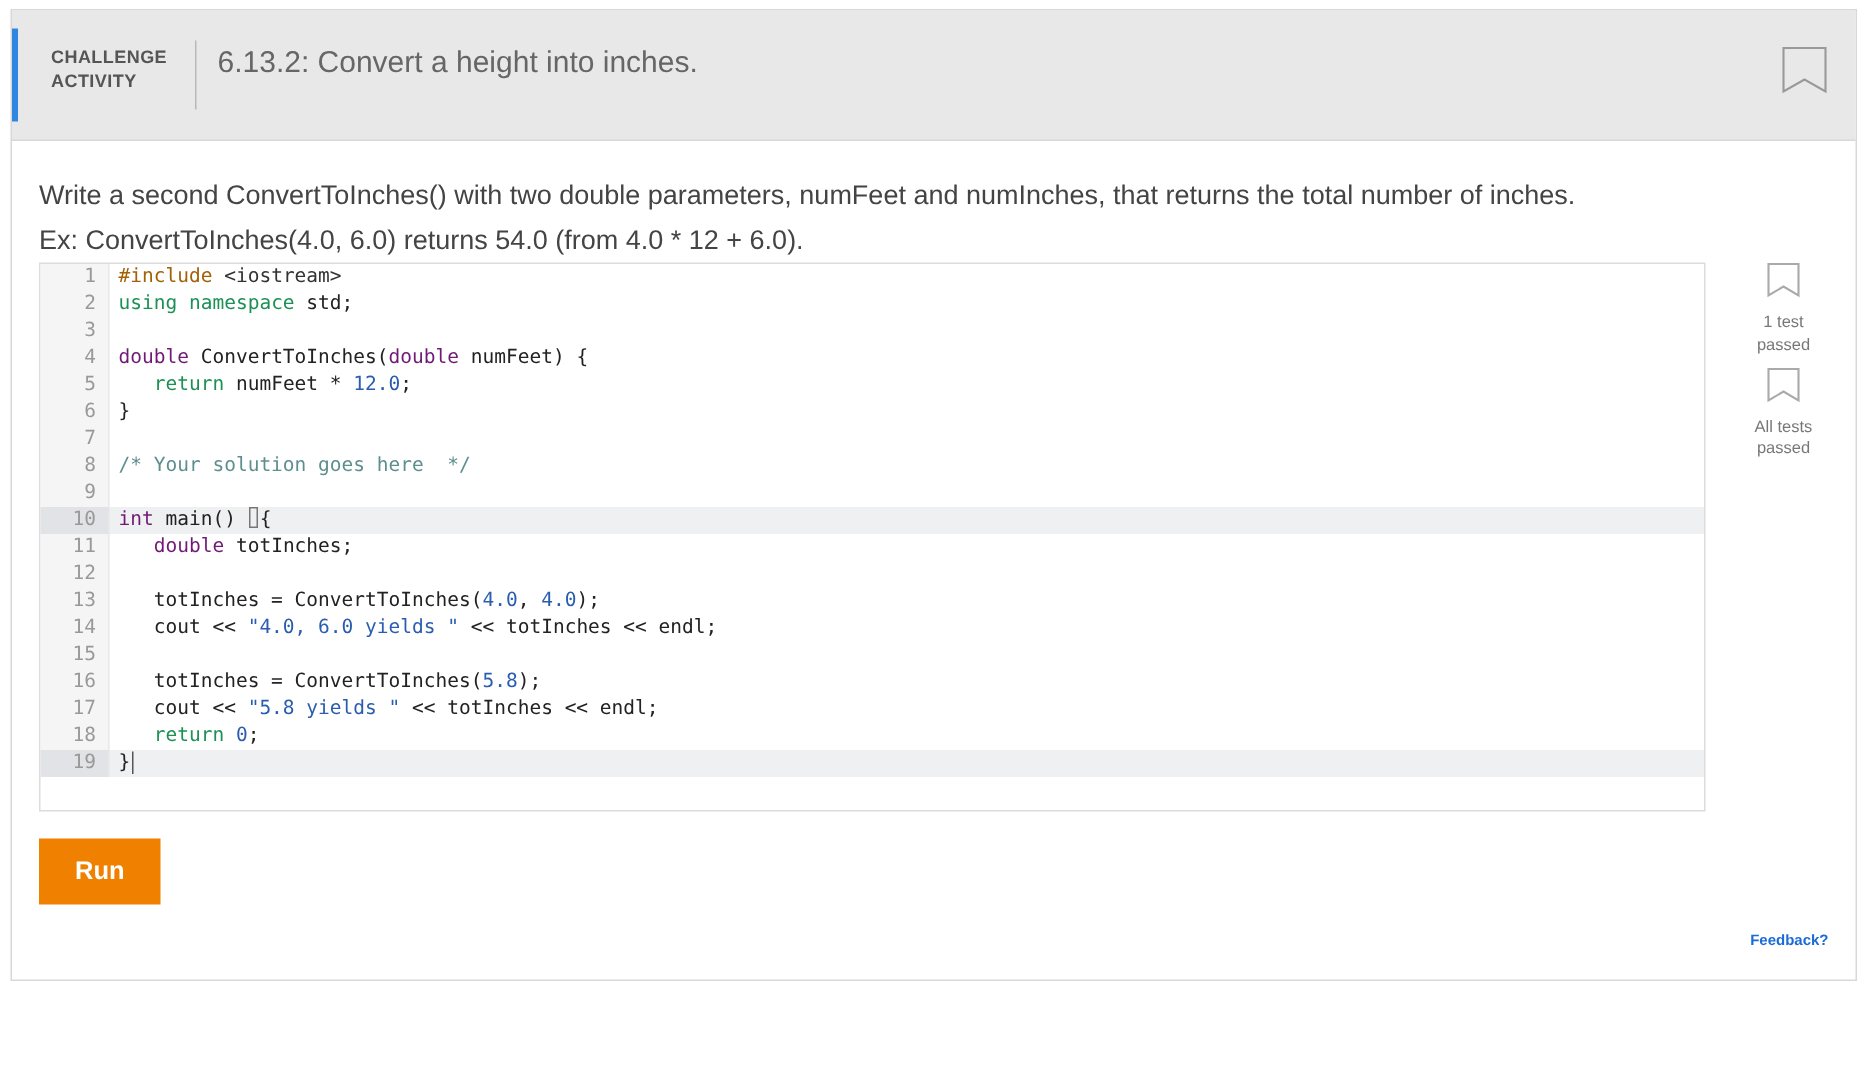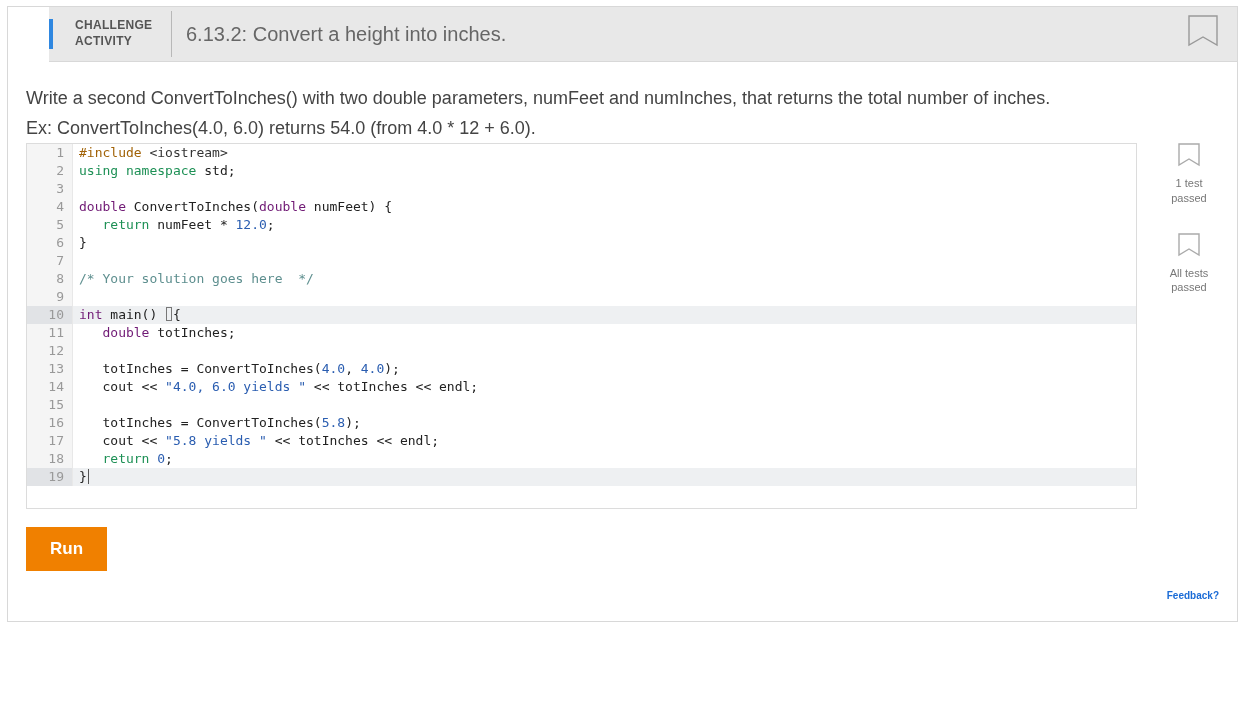--- a/index.html
+++ b/index.html
@@ -12,24 +12,23 @@
   .card {
     border: 1px solid #d8d8d8;
     background: #fff;
     width: 1231px;
     margin: 0 auto;
   }
   .header {
     background: #e8e8e8;
     border-bottom: 1px solid #d8d8d8;
     display: flex;
-    align-items: center;
-    padding: 8px 18px;
+    align-items: flex-start;
+    padding: 24px 18px;
     position: relative;
-    margin-left: 41px;
   }
   .header::before {
     content: "";
     position: absolute;
     left: 0;
     top: 12px;
     bottom: 12px;
     width: 4px;
     background: #2f87e0;
   }
@@ -116,21 +115,21 @@
     border: 1px solid #777;
     vertical-align: -2px;
     margin: 0 1px;
   }
 
   .status-col {
     width: 60px;
     display: flex;
     flex-direction: column;
     align-items: center;
-    gap: 28px;
+    gap: 8px;
   }
   .status-item {
     display: flex;
     flex-direction: column;
     align-items: center;
     gap: 5px;
   }
   .ribbon {
     width: 24px;
     height: 28px;

